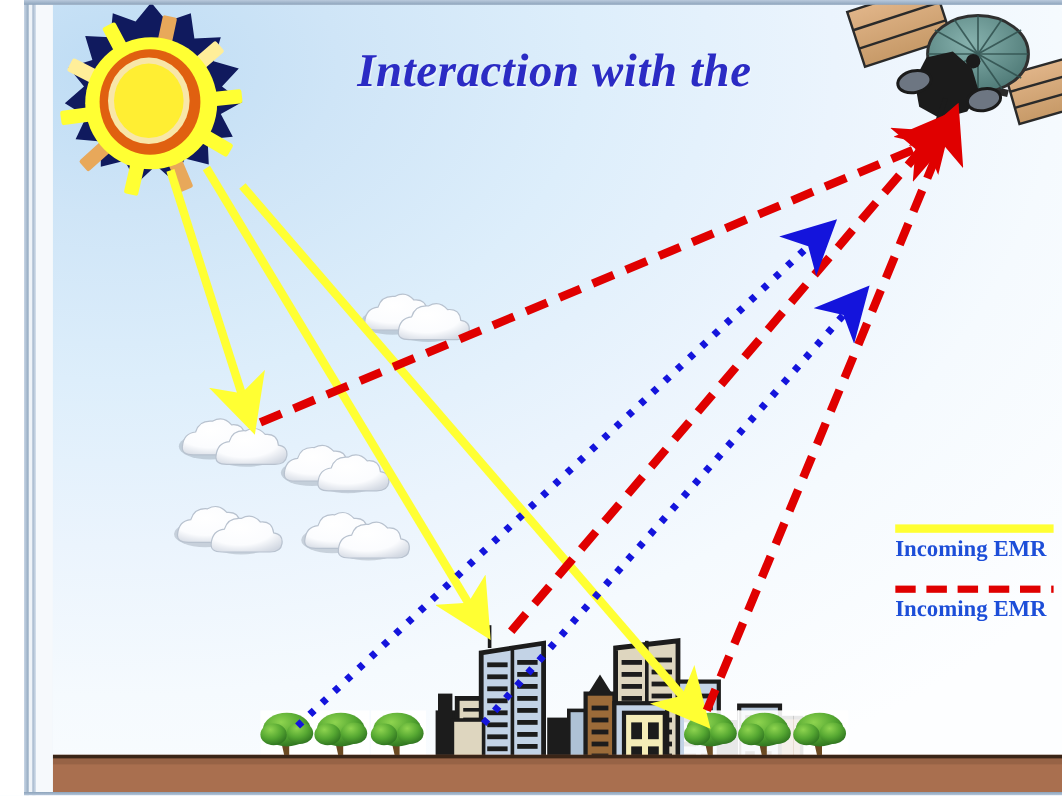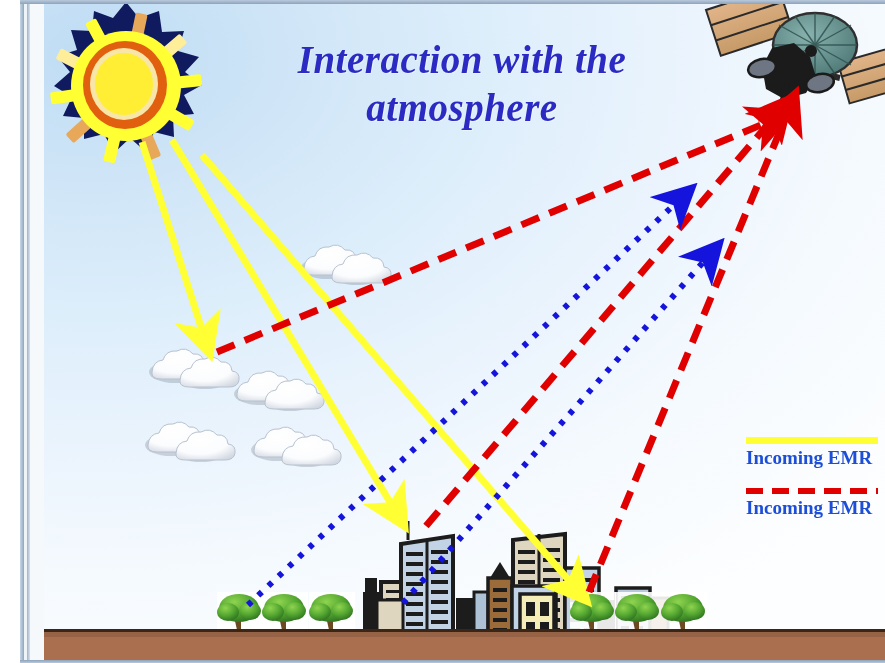--- a/index.html
+++ b/index.html
@@ -439,21 +439,20 @@
     </g>
 
     <g stroke="#1414dc" stroke-width="6" fill="none" stroke-dasharray="5,9" stroke-linecap="butt">
       <line x1="228" y1="605" x2="657" y2="202" marker-end="url(#blueHead)"></line>
       <line x1="383" y1="603" x2="686" y2="259" marker-end="url(#blueHead)"></line>
     </g>
   </svg>
 
   <div class="title">
     <div>Interaction with the</div>
-    <div>atmosphere</div>
   </div>
 
   <div class="legend">
     <div class="legend-row">
       <div class="legend-swatch sw-solid"></div>
       <div class="legend-label">Incoming EMR</div>
     </div>
     <div class="legend-row">
       <div class="legend-swatch sw-dashed"></div>
       <div class="legend-label">Incoming EMR</div>

